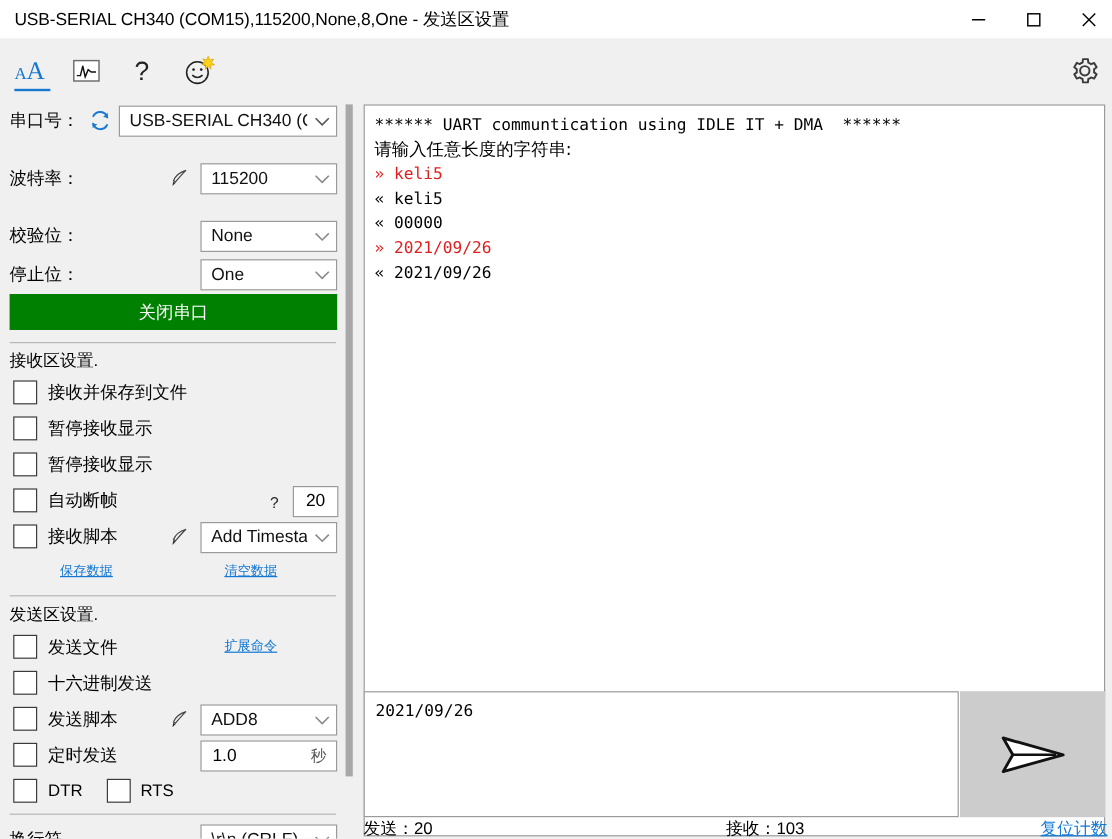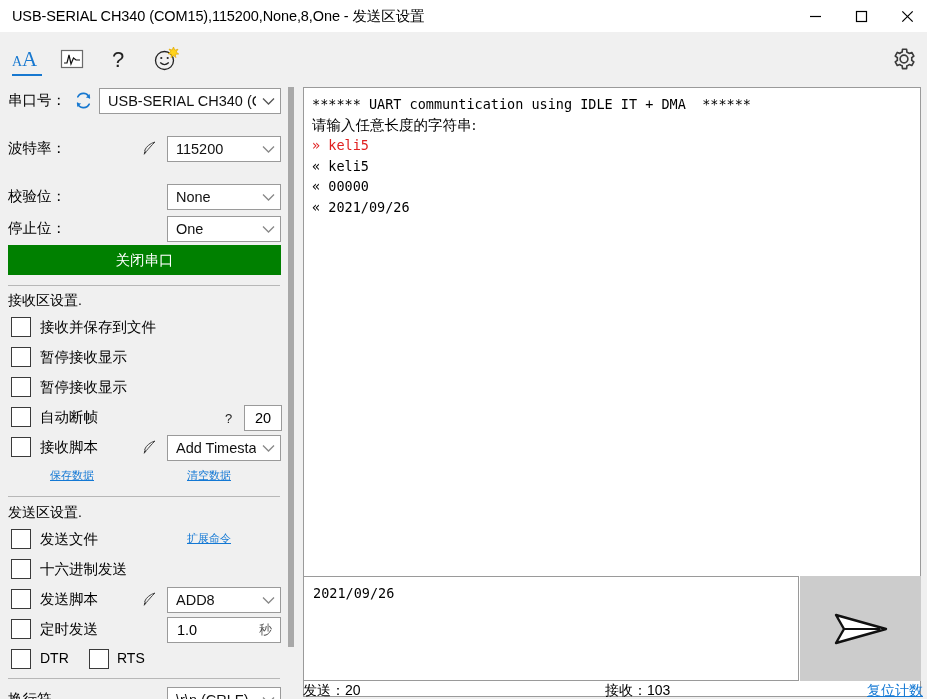--- a/index.html
+++ b/index.html
@@ -322,20 +322,21 @@
     <div class="lthumb"></div>
   </div>
 
   <div class="recv">
     <div class="inner" id="recv-lines">
         <div class="ln ">****** UART communtication using IDLE IT + DMA  ******</div>
         <div class="ln cn ">请输入任意长度的字符串:</div>
         <div class="ln tx">» keli5</div>
         <div class="ln rx">« keli5</div>
         <div class="ln rx">« 00000</div>
+        <div class="ln tx">» 2021/09/26</div>
         <div class="ln rx">« 2021/09/26</div>
       </div>
   </div>
 
   <div class="sendwrap">
     <div class="sendbox">
       <div class="txt">2021/09/26</div>
     </div>
     <div class="sendbtn">
       <svg width="62" height="40" viewBox="0 0 62 40">

